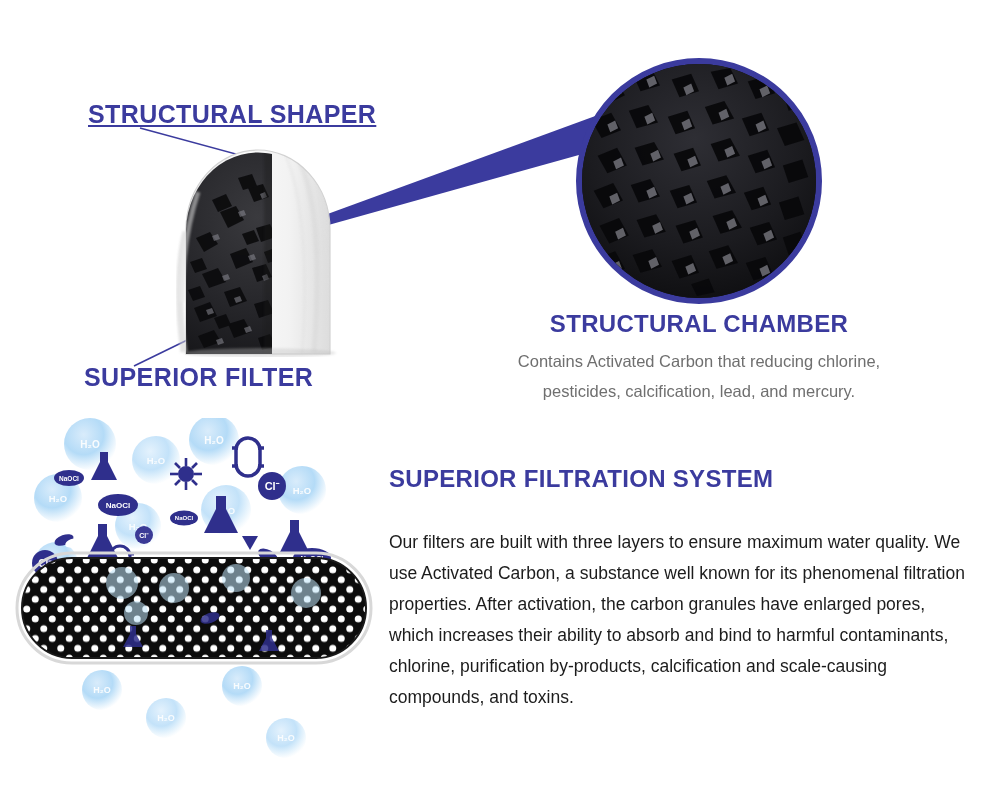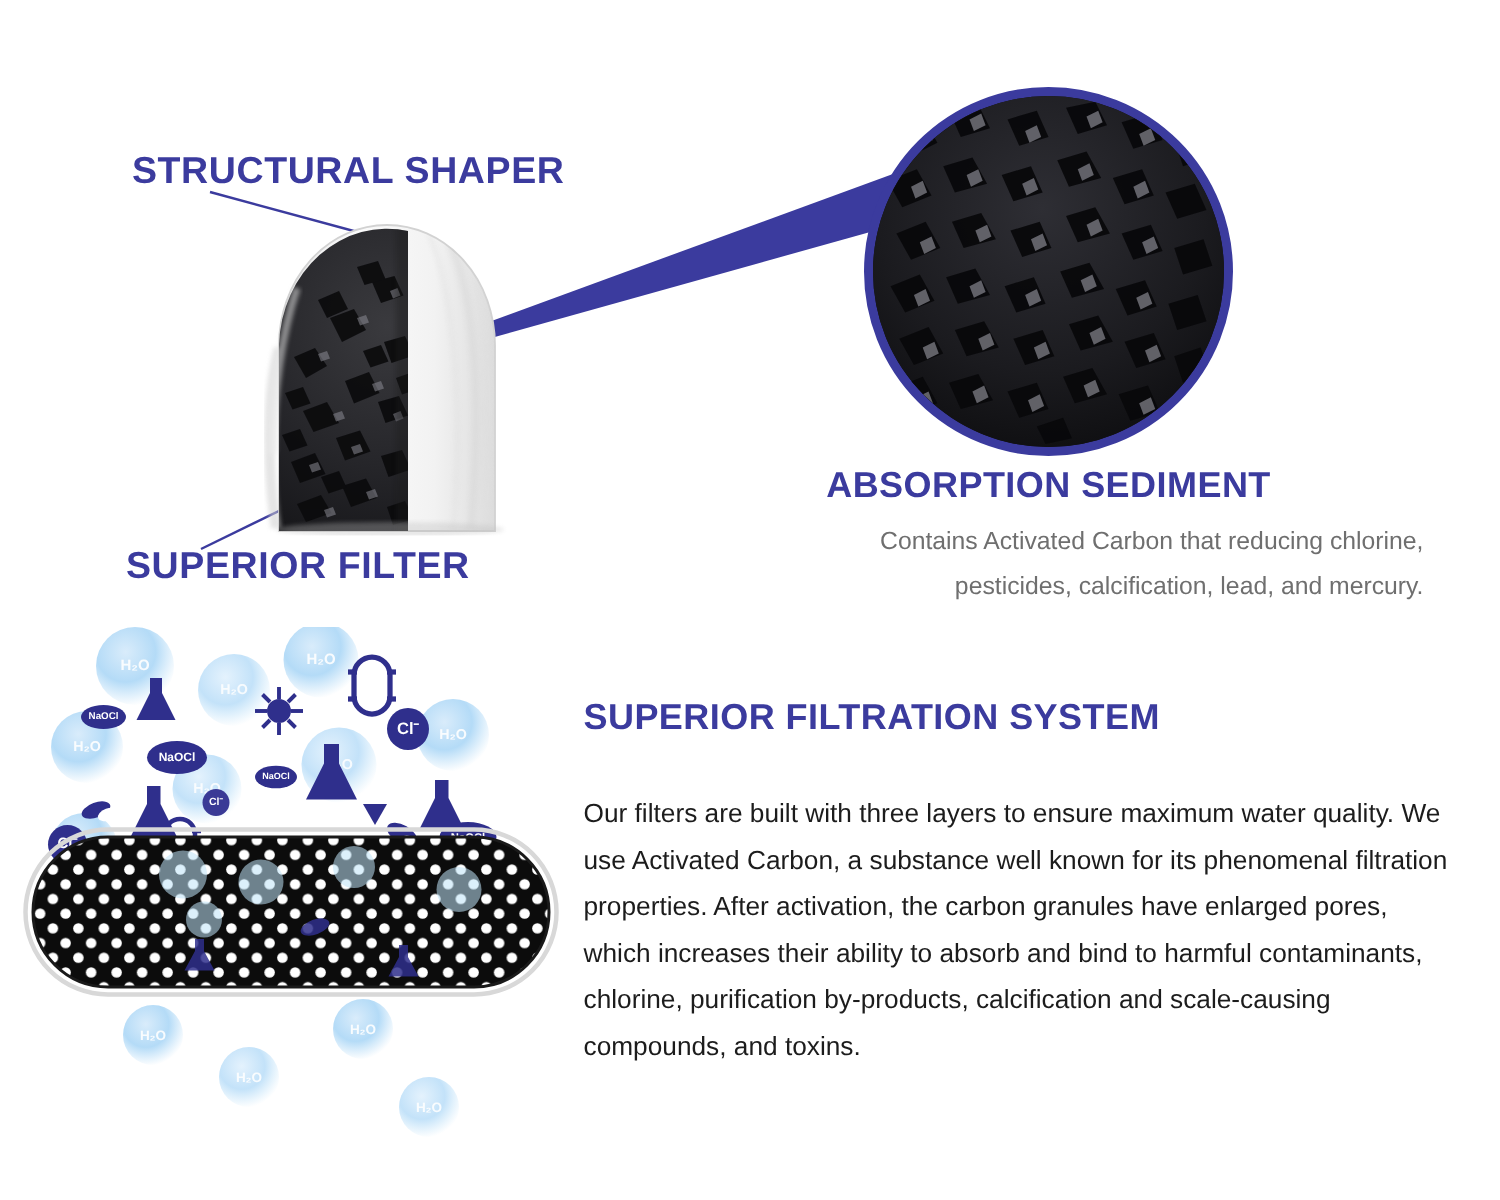--- a/index.html
+++ b/index.html
@@ -38,21 +38,21 @@
     font-weight: 700;
     letter-spacing: 0.3px;
     white-space: nowrap;
     font-family: "Liberation Sans", sans-serif;
   }
   .sub-desc {
     color: #6f6f6f;
     font-size: 16.5px;
     font-weight: 400;
     line-height: 30px;
-    text-align: right;
+    text-align: center;
     font-family: "Liberation Sans", sans-serif;
   }
   .body-copy {
     color: #1c1c1c;
     font-size: 17.5px;
     line-height: 31px;
     font-family: "Liberation Sans", sans-serif;
   }
 
   
@@ -72,21 +72,21 @@
     width: 246px;
     height: 246px;
     border-radius: 50%;
     border: 6px solid #3b3b9e;
     overflow: hidden;
     background: #0d0d10;
     box-sizing: border-box;
   }
 
   
-  #label-structural-shaper { left: 88px;  top: 100px; }
+  #label-structural-shaper { left: 88px;  top: 100px; text-decoration: underline; }
   #label-sediment-filter   { left: 84px;  top: 363px; }
 
   #absorption-block {
     position: absolute;
     left: 449px;
     top: 310px;
     width: 500px;
     text-align: center;
   }
   #absorption-desc { margin-top: 8px; }
@@ -299,21 +299,21 @@
         <polygon points="182,210 190,206 193,214 185,218"></polygon>
       </g>
     </svg>
   </div>
 
   <div class="callout-label" id="label-structural-shaper">STRUCTURAL SHAPER</div>
 
   <div class="callout-label" id="label-sediment-filter">SUPERIOR FILTER</div>
 
   <div id="absorption-block">
-    <div class="section-heading">ABSORPTION SEDIMENT</div>
+    <div class="section-heading">STRUCTURAL CHAMBER</div>
     <div id="absorption-desc">
       <div class="sub-desc">Contains Activated Carbon that reducing chlorine,</div>
       <div class="sub-desc">pesticides, calcification, lead, and mercury.</div>
     </div>
   </div>
 
   <div id="filtration-block">
     <div class="section-heading">SUPERIOR FILTRATION SYSTEM</div>
     <p class="body-copy" id="filtration-body">Our filters are built with three layers to ensure maximum water quality. We use Activated Carbon, a substance well known for its phenomenal filtration properties. After activation, the carbon granules have enlarged pores, which increases their ability to absorb and bind to harmful contaminants, chlorine, purification by-products, calcification and scale-causing compounds, and toxins.</p>
   </div>

